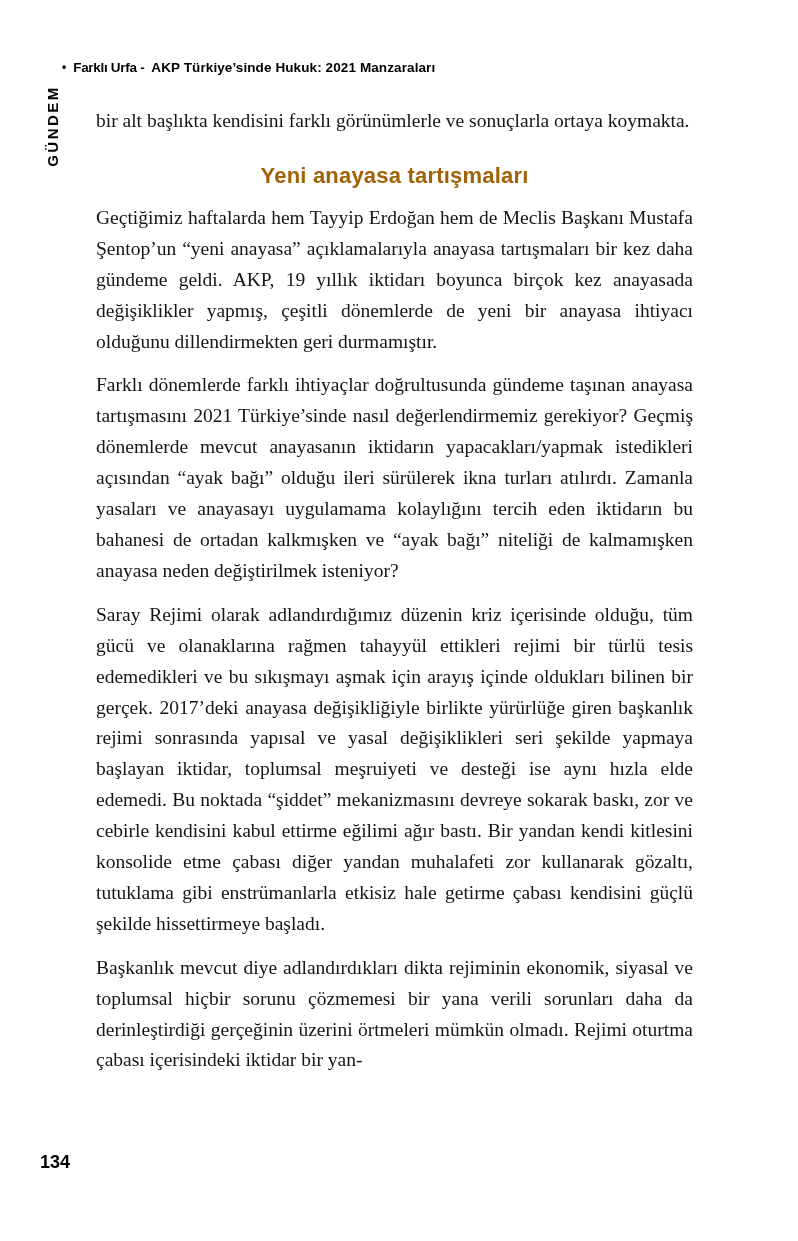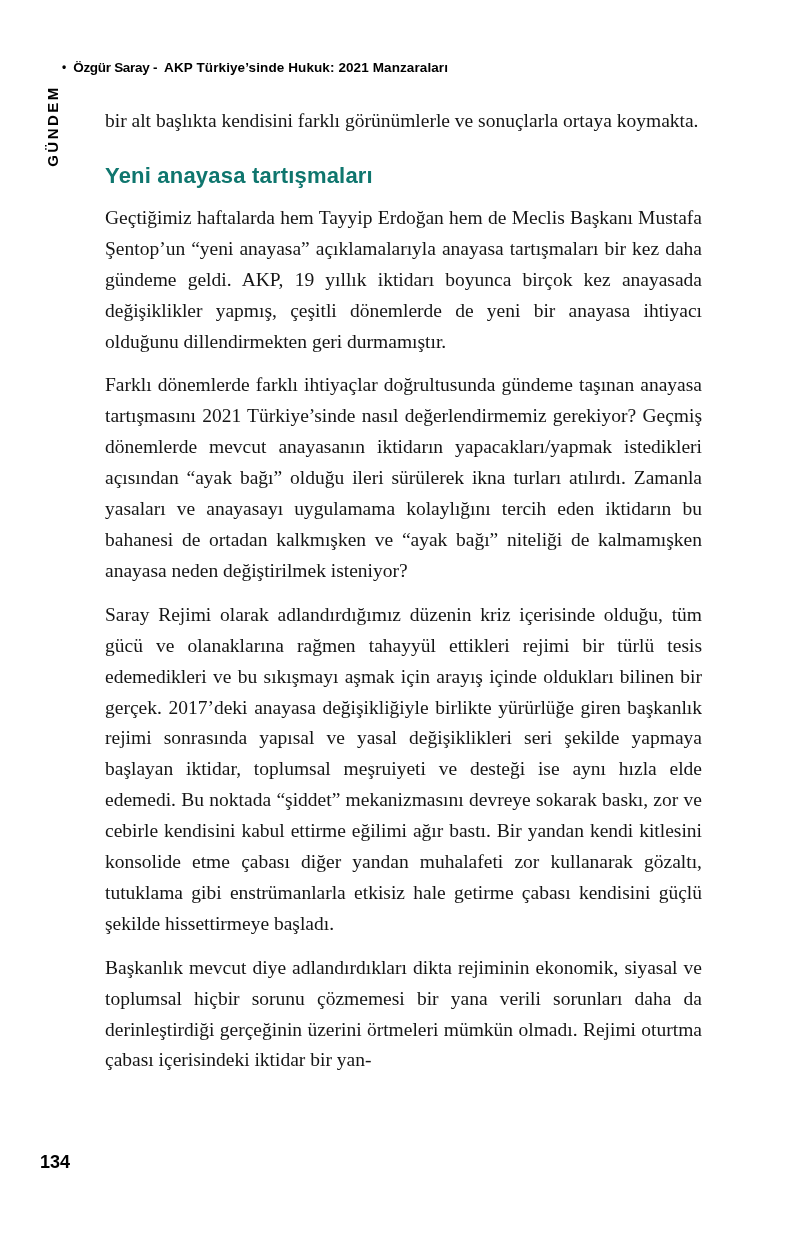--- a/index.html
+++ b/index.html
@@ -49,61 +49,62 @@
     white-space: nowrap;
     font-family: "Liberation Sans", sans-serif;
     font-weight: 700;
     font-size: 15px;
     letter-spacing: 2.5px;
     color: #000;
   }
 
   .content {
     position: absolute;
-    left: 105px;
+    left: 96px;
     top: 106px;
     width: 597px;
   }
 
   .body-par {
     font-size: 19.5px;
     line-height: 1.585;
     text-align: justify;
     margin: 0 0 13px 0;
     color: #151515;
   }
 
   .section-title {
     font-family: "Liberation Sans", sans-serif;
     font-size: 22px;
     font-weight: 600;
     letter-spacing: 0.2px;
-    color: #0f766e;
+    color: #a16207;
     margin: 26px 0 14px 0;
+    text-align: center;
   }
 
   .page-number {
     position: absolute;
     left: 40px;
     top: 1152px;
     font-family: "Liberation Sans", sans-serif;
     font-weight: 700;
     font-size: 18px;
     color: #000;
     text-align: center;
   }
 </style>
 </head>
 <body>
 
 <div class="page">
 
   <header class="page-header">
     <span class="bullet">•</span>
-    <span class="author">Özgür Saray -</span>
+    <span class="author">Farklı Urfa -</span>
     <span class="book-title">AKP Türkiye’sinde Hukuk: 2021 Manzaraları</span>
   </header>
 
   <div class="sidebar-label">GÜNDEM</div>
 
   <main class="content">
     <p class="body-par">bir alt başlıkta kendisini farklı görünümlerle ve sonuçlarla ortaya koymakta.</p>
 
     <h2 class="section-title">Yeni anayasa tartışmaları</h2>
 

